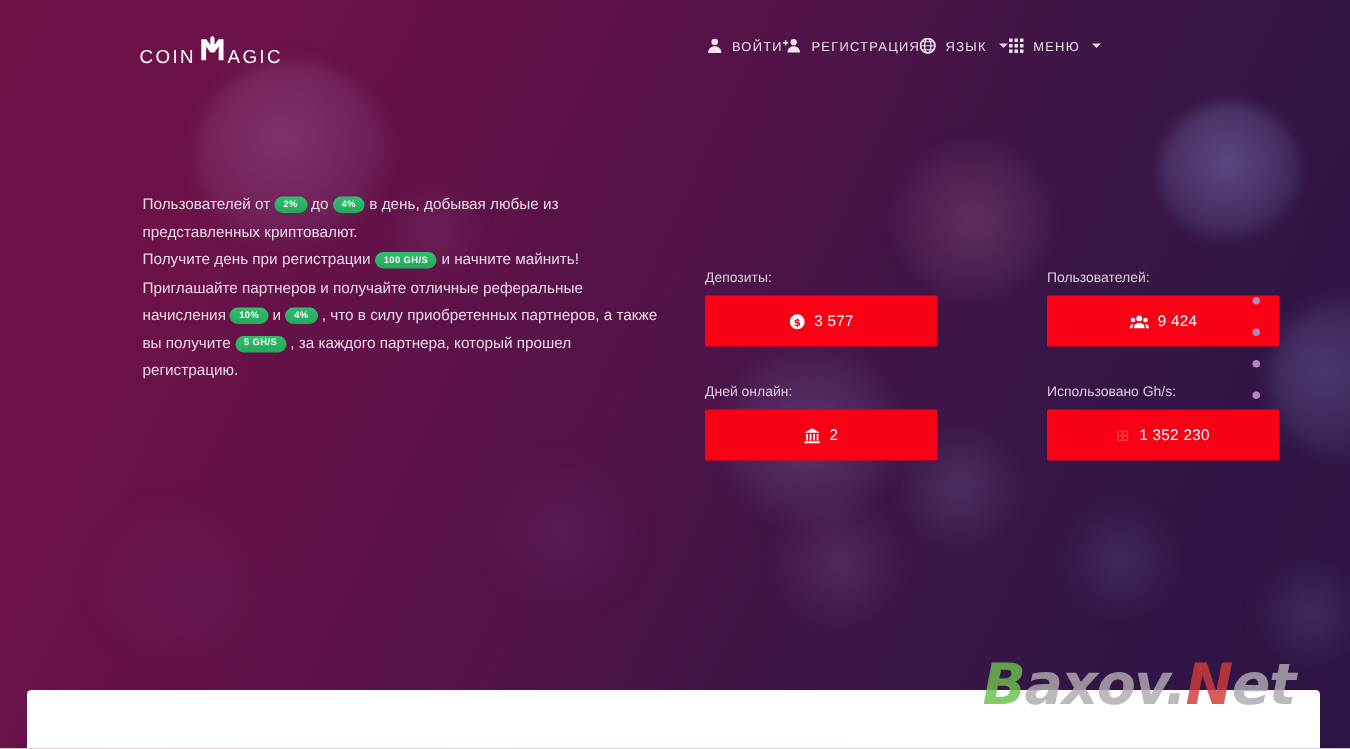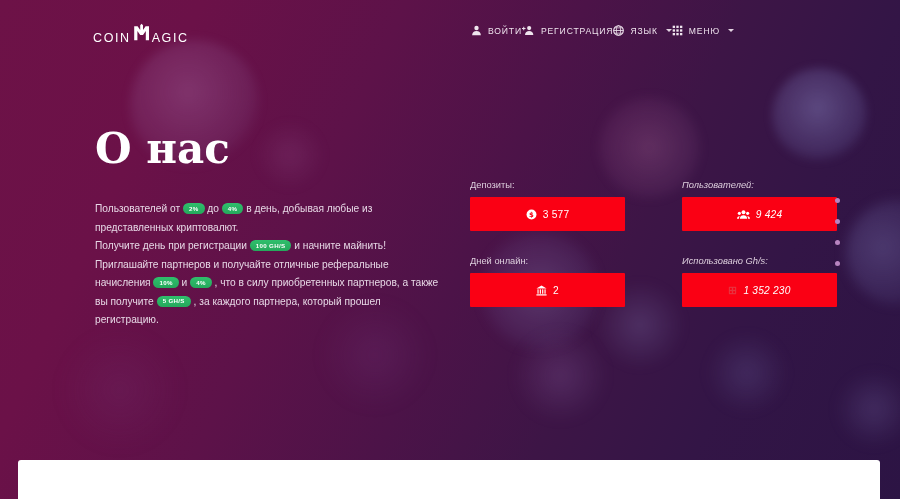--- a/index.html
+++ b/index.html
@@ -158,21 +158,21 @@
   #stats {
     position:absolute; left:470px; top:180px;
     width:330px;
     display:grid;
     grid-template-columns:140px 140px;
     column-gap:40px;
     row-gap:25px;
     z-index:10;
   }
   .stat { width:155px; }
-  .stat.col2 { margin-left:32px;font-style:italic; }
+  .stat.col2 { margin-left:48px; }
   .stat-label {
     color:#ded0de;
     font-size:9.3px;
     margin-bottom:7px;
     white-space:nowrap;
   }
   .stat-box {
     height:34px;
     background:#fa0014;
     display:flex; align-items:center; justify-content:center;
@@ -309,21 +309,20 @@
         </span>
         <span>МЕНЮ</span>
         <span class="caret"></span>
       </div>
 
     </div>
   </div>
 
   <div id="hero-left">
 
-    <div id="page-title">О нас</div>
 
 
     <div class="para p2">
       <span>Пользователей от</span>
       <span class="badge">2%</span>
       <span>до</span>
       <span class="badge">4%</span>
       <span>в день, добывая любые из представленных криптовалют.</span>
     </div>
 
@@ -416,14 +415,17 @@
 
   <div id="side-dots">
     <div class="sdot"></div>
     <div class="sdot"></div>
     <div class="sdot"></div>
     <div class="sdot"></div>
   </div>
 
   <div id="bottom-panel"></div>
 
+  <div id="watermark">
+    <span class="wm-g">B</span><span class="wm-d">axov.</span><span class="wm-r">N</span><span class="wm-d">et</span>
+  </div>
 
 </div>
 
 </body></html>

